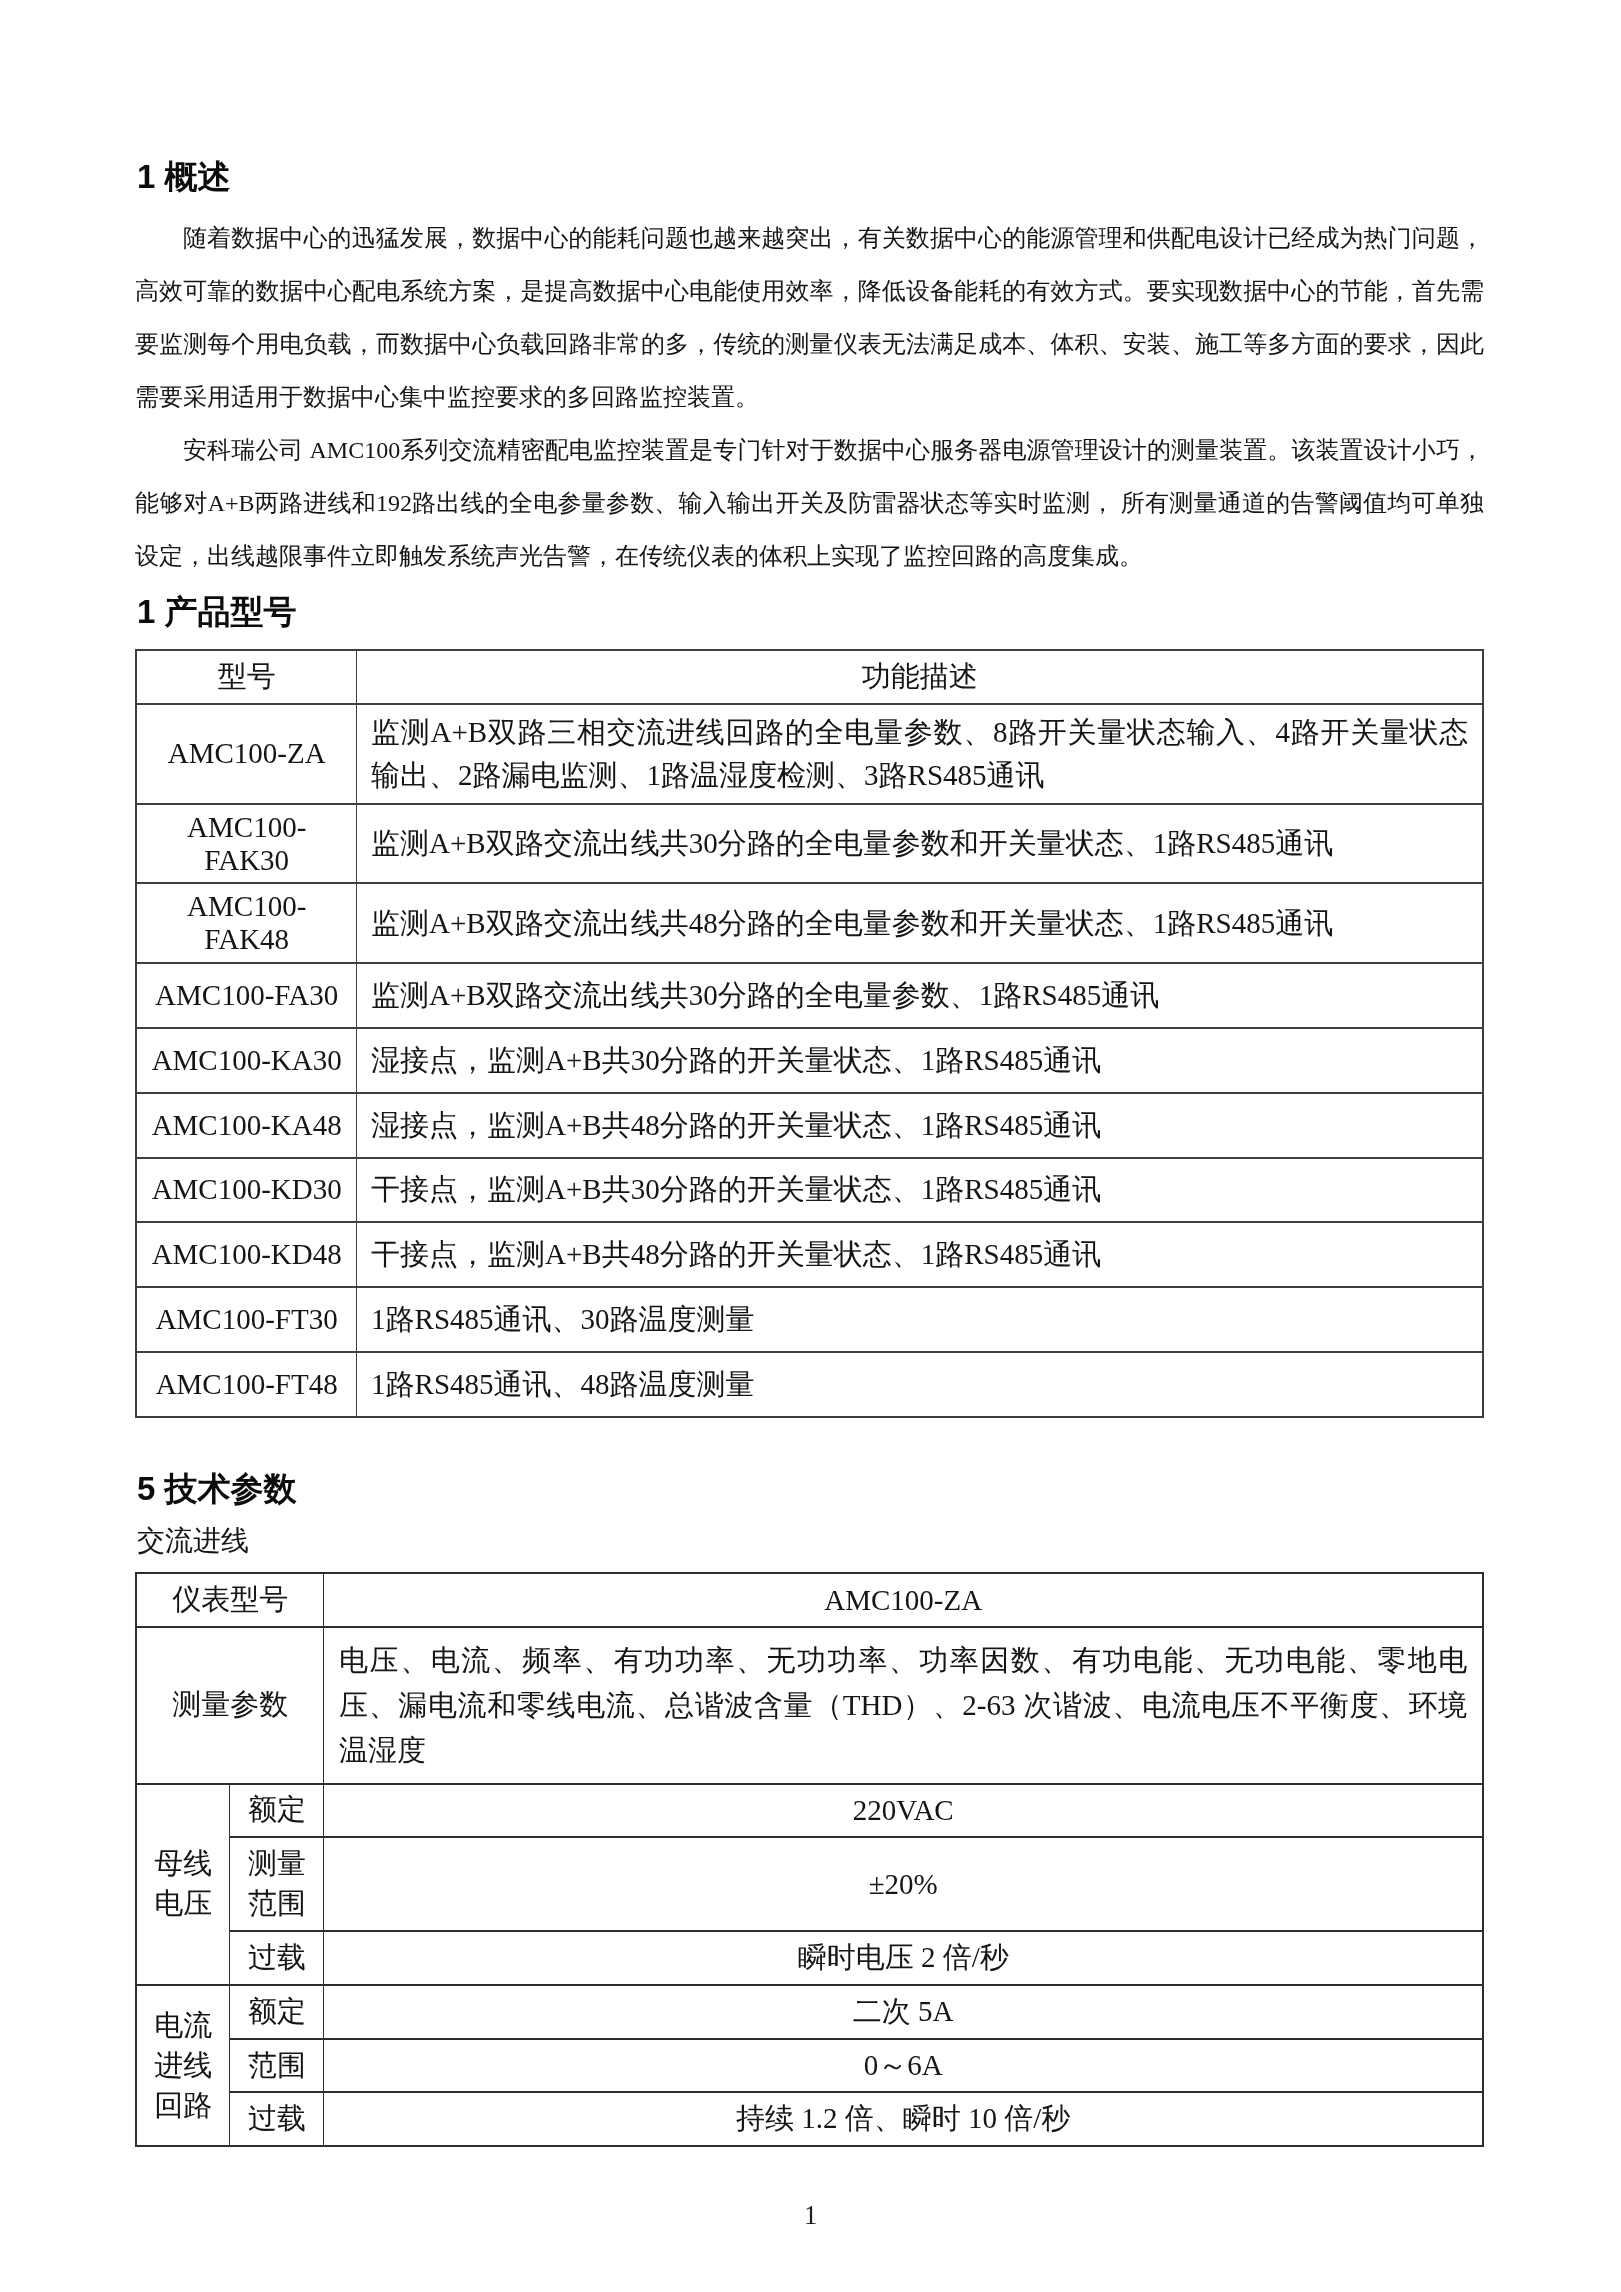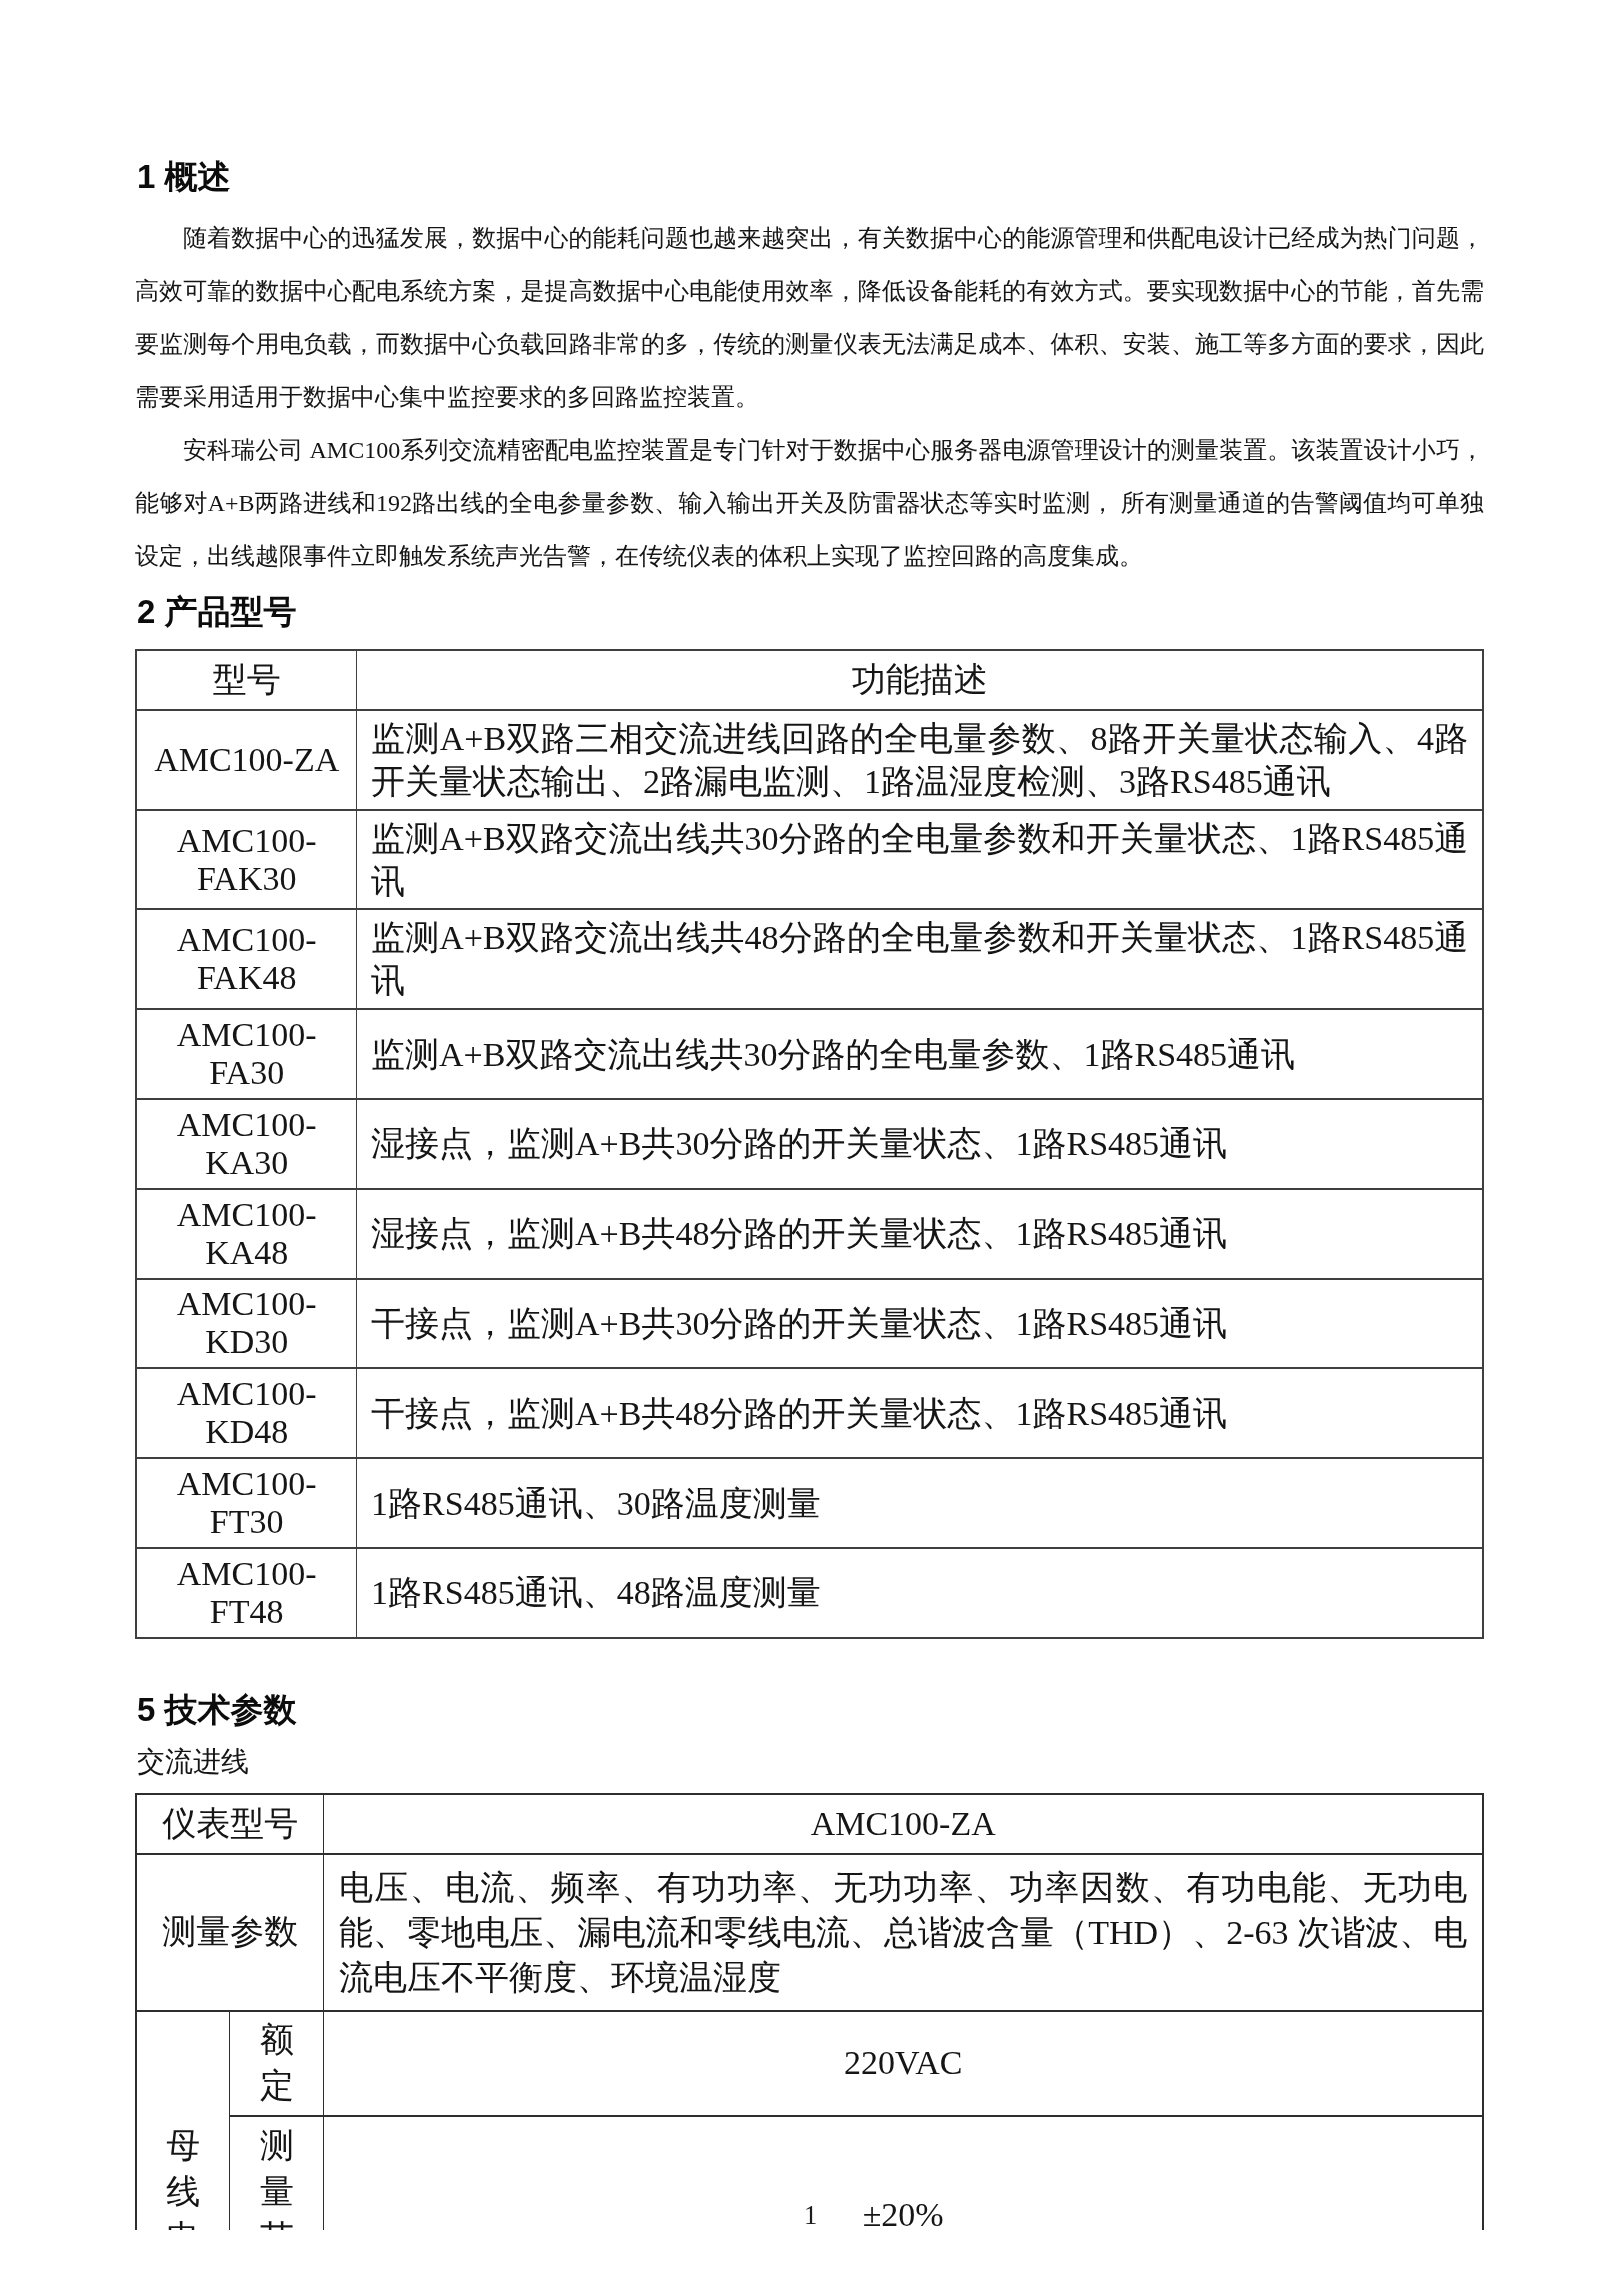--- a/index.html
+++ b/index.html
@@ -34,21 +34,21 @@
     word-break:break-all;
   }
   p.sub {
     font-size:28px;
     line-height:39px;
     margin:0 0 11.8px 2px;
   }
 
   table { border-collapse:collapse; width:1349px; table-layout:fixed; }
   td {
-    font-size:34px;
+    font-size:29px;
     color:#151515;
     padding:5.9px 13.7px;
     vertical-align:middle;
   }
   
   table.t1 td { border:1px solid #3f3f3f; border-top:2px solid #3f3f3f; border-bottom:2px solid #3f3f3f; }
   table.t1 { border:2px solid #3f3f3f; }
   table.t1 .c { text-align:center; }
   table.t1 .hdr td { height:37px; }
   table.t1 td.model { width:192px; }
@@ -76,21 +76,21 @@
 </head>
 <body>
 
 <div class="page">
   <div class="content">
 
     <h1 class="sec">1 概述</h1>
     <p class="body">随着数据中心的迅猛发展，数据中心的能耗问题也越来越突出，有关数据中心的能源管理和供配电设计已经成为热门问题，高效可靠的数据中心配电系统方案，是提高数据中心电能使用效率，降低设备能耗的有效方式。要实现数据中心的节能，首先需要监测每个用电负载，而数据中心负载回路非常的多，传统的测量仪表无法满足成本、体积、安装、施工等多方面的要求，因此需要采用适用于数据中心集中监控要求的多回路监控装置。</p>
     <p class="body">安科瑞公司 AMC100系列交流精密配电监控装置是专门针对于数据中心服务器电源管理设计的测量装置。该装置设计小巧，能够对A+B两路进线和192路出线的全电参量参数、输入输出开关及防雷器状态等实时监测， 所有测量通道的告警阈值均可单独设定，出线越限事件立即触发系统声光告警，在传统仪表的体积上实现了监控回路的高度集成。</p>
 
-    <h2 class="sec products">2 产品型号</h2>
+    <h2 class="sec products">1 产品型号</h2>
 
     <table class="t1">
       <tbody>
           <tr class="hdr">
         <td class="c model">型号</td>
         <td class="c">功能描述</td>
       </tr>
       <tr class="r">
         <td class="c model">AMC100-ZA</td>
         <td class="desc">监测A+B双路三相交流进线回路的全电量参数、8路开关量状态输入、4路开关量状态输出、2路漏电监测、1路温湿度检测、3路RS485通讯</td>

